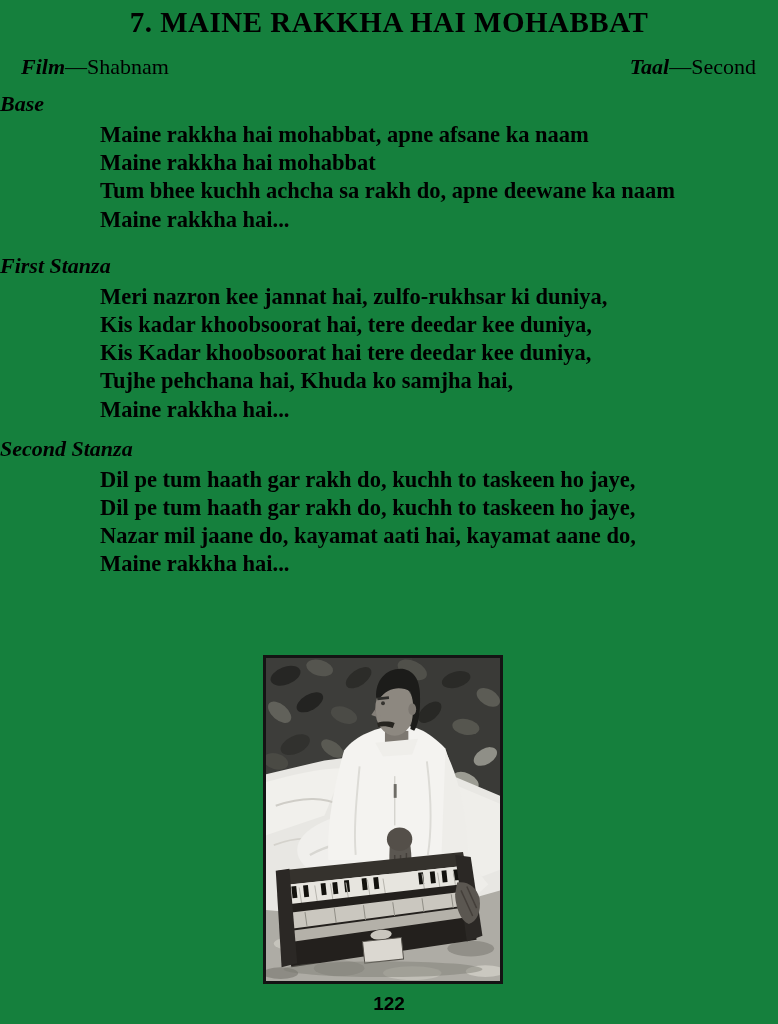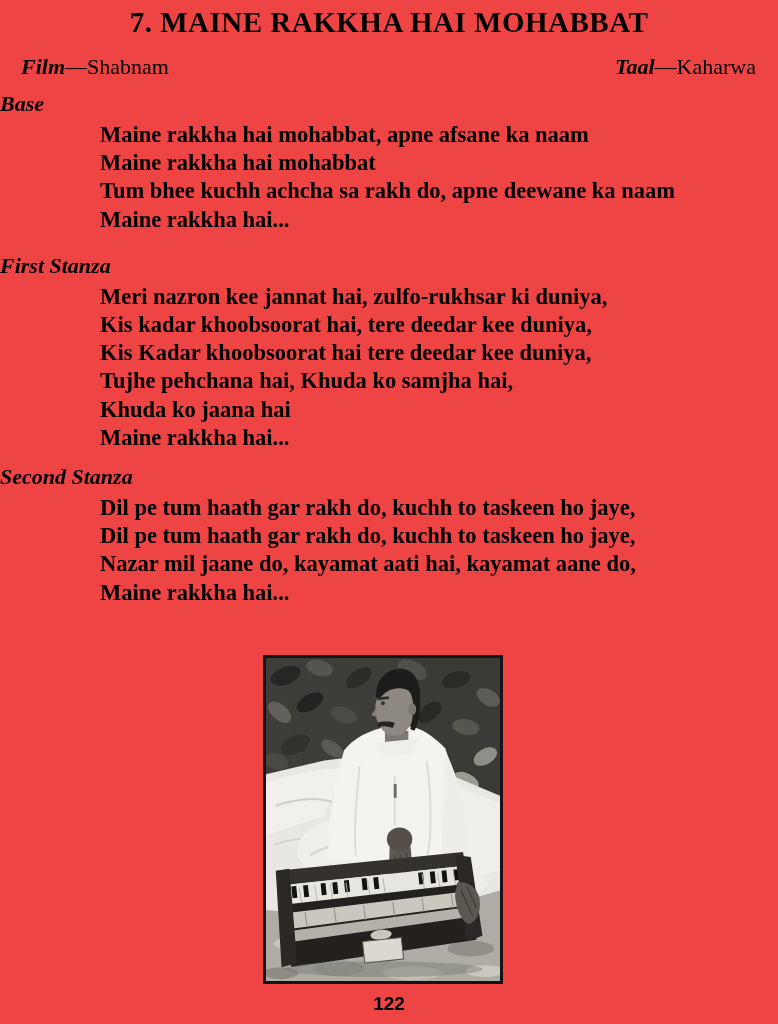--- a/index.html
+++ b/index.html
@@ -1,21 +1,21 @@
 <!DOCTYPE html>
 <html><head>
 <meta charset="utf-8">
 <style>
   html, body { margin: 0; padding: 0; background: #888; }
   .page {
     position: relative;
     width: 778px;
     height: 1024px;
     margin: 0 auto;
-    background: #ef4444;
+    background: #15803d;
     color: #000000;
     font-family: "Liberation Serif", serif;
     overflow: hidden;
   }
   .title {
     margin: 0;
     padding-top: 4px;
     text-align: center;
     font-size: 29px;
     font-weight: bold;
@@ -78,42 +78,41 @@
 
 <div class="page">
 
   <h1 class="title">7. MAINE RAKKHA HAI MOHABBAT</h1>
 
   <div class="meta-row">
     <div>
       <span class="label-bi">Film</span><span>—</span><span>Shabnam</span>
     </div>
     <div>
-      <span class="label-bi">Taal</span><span>—</span><span>Kaharwa</span>
+      <span class="label-bi">Taal</span><span>—</span><span>Second</span>
     </div>
   </div>
 
   <div class="section sec-base">
     <h2 class="section-heading">Base</h2>
     <div class="lyrics">
       <div class="lyric-line">Maine rakkha hai mohabbat, apne afsane ka naam</div>
       <div class="lyric-line">Maine rakkha hai mohabbat</div>
       <div class="lyric-line">Tum bhee kuchh achcha sa rakh do, apne deewane ka naam</div>
       <div class="lyric-line">Maine rakkha hai...</div>
     </div>
   </div>
 
   <div class="section sec-first">
     <h2 class="section-heading">First Stanza</h2>
     <div class="lyrics">
       <div class="lyric-line">Meri nazron kee jannat hai, zulfo-rukhsar ki duniya,</div>
       <div class="lyric-line">Kis kadar khoobsoorat hai, tere deedar kee duniya,</div>
       <div class="lyric-line">Kis Kadar khoobsoorat hai tere deedar kee duniya,</div>
       <div class="lyric-line">Tujhe pehchana hai, Khuda ko samjha hai,</div>
-      <div class="lyric-line">Khuda ko jaana hai</div>
       <div class="lyric-line">Maine rakkha hai...</div>
     </div>
   </div>
 
   <div class="section sec-second">
     <h2 class="section-heading">Second Stanza</h2>
     <div class="lyrics">
       <div class="lyric-line">Dil pe tum haath gar rakh do, kuchh to taskeen ho jaye,</div>
       <div class="lyric-line">Dil pe tum haath gar rakh do, kuchh to taskeen ho jaye,</div>
       <div class="lyric-line">Nazar mil jaane do, kayamat aati hai, kayamat aane do,</div>

